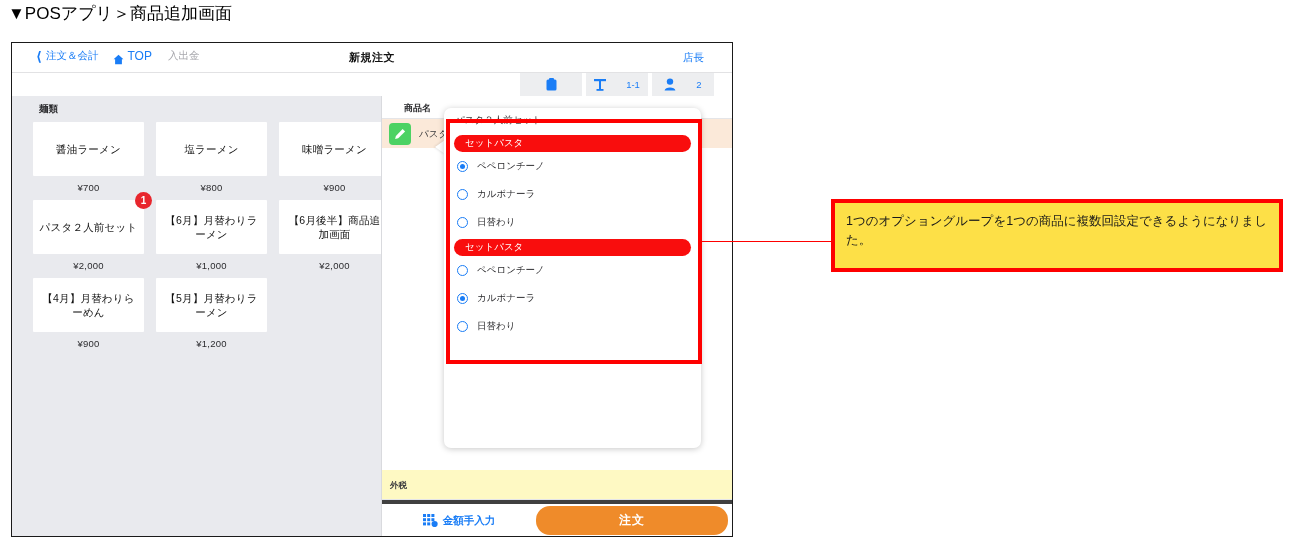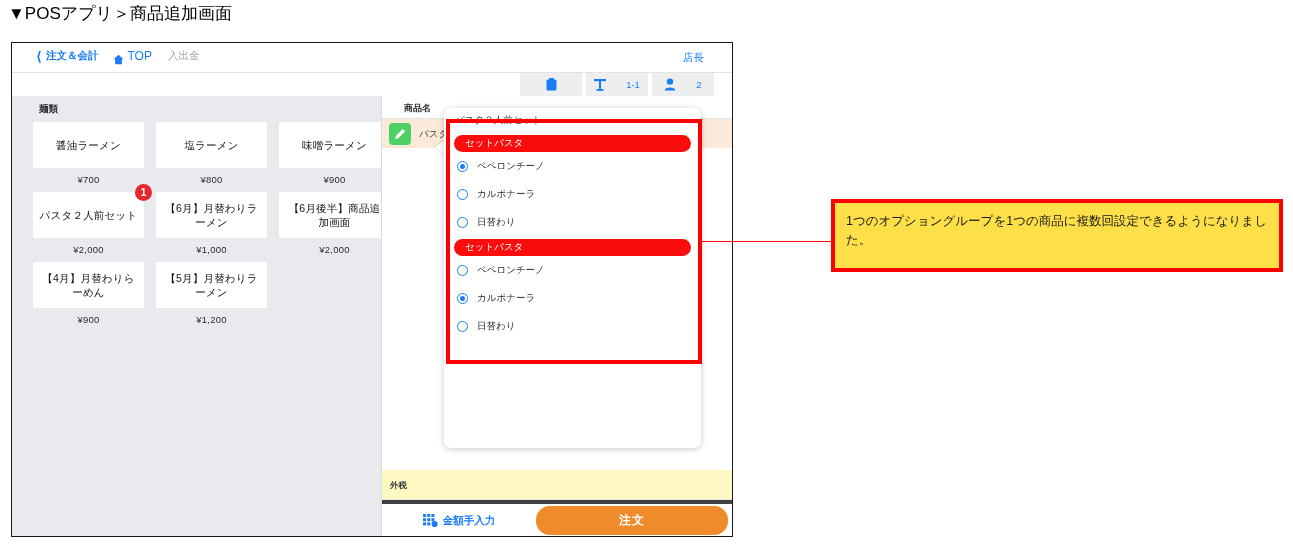--- a/index.html
+++ b/index.html
@@ -20,21 +20,21 @@
     border:1px solid #1a1a1a;background:#ffffff;box-sizing:border-box;
     overflow:hidden;
   }
   
   .navbar{
     position:relative;height:30px;border-bottom:1px solid #e2e2e4;
     background:#ffffff;box-sizing:border-box;
   }
   .nav-left{position:absolute;left:24px;top:6px;display:flex;align-items:center;gap:3px;}
   .nav-back{color:#1a7df6;font-size:13px;font-weight:bold;line-height:1;margin-right:1px;}
-  .nav-back-label{color:#1a7df6;font-size:10.5px;font-weight:bold;}
+  .nav-back-label{color:#1a7df6;font-size:10.5px;font-weight:normal;}
   .nav-top-wrap{display:flex;align-items:center;gap:3px;margin-left:12px;justify-content:space-between;}
   .home-ico{width:11px;height:11px;display:block;}
   .nav-top-label{color:#1a7df6;font-size:12px;}
   .nav-nyushutsu{color:#a8a8ad;font-size:10.5px;margin-left:13px;}
   .nav-title{
     position:absolute;left:0;right:0;top:7px;text-align:center;
     font-size:11px;font-weight:bold;color:#111;letter-spacing:.5px;
   }
   .nav-right{position:absolute;right:28px;top:8px;font-size:10.5px;color:#1a7df6;}
   
@@ -50,21 +50,21 @@
   .screen-body{position:relative;height:442px;background:#e9eaee;}
   .left-pane{
     position:absolute;left:15px;top:0;width:368px;bottom:0;background:#e9eaee;
   }
   .cat-title{
     font-size:9.5px;font-weight:bold;color:#2b2b2e;padding:7px 0 6px 12px;
   }
   .grid{display:grid;grid-template-columns:repeat(3,1fr);column-gap:1px;}
   .cell{padding:0 5px 0 6px;}
   .tile{
-    background:#ffffff;height:46px;display:flex;align-items:center;justify-content:center;
+    background:#ffffff;height:54px;display:flex;align-items:center;justify-content:center;
     text-align:center;position:relative;border-radius:1px;
   }
   .tile-name{font-size:10.5px;color:#111;line-height:1.35;padding:0 5px;letter-spacing:.2px;}
   .badge{
     position:absolute;top:-8px;right:-8px;width:17px;height:17px;border-radius:50%;
     background:#e8262d;color:#fff;font-size:10px;font-weight:bold;
     display:flex;align-items:center;justify-content:center;
   }
   .price{
     text-align:center;font-size:9.5px;color:#2b2b2e;padding:6px 0 7px;letter-spacing:.2px;
@@ -169,20 +169,21 @@
       <span class="nav-top-wrap">
         <span class="home-ico">
           <svg width="11" height="11" viewBox="0 0 11 11">
               <path d="M5.5 0.7 L10.4 5.2 H8.9 V10.3 H2.1 V5.2 H0.6 Z" fill="#1a7df6"></path>
             </svg>
         </span>
         <span class="nav-top-label">TOP</span>
       </span>
       <span class="nav-nyushutsu">入出金</span>
     </div>
+    <div class="nav-title">新規注文</div>
     <div class="nav-right">店長</div>
   </div>
 
   <div class="toolstrip">
     <div class="chips">
       <div class="chip">
         <span>
           <svg width="11" height="13" viewBox="0 0 11 13">
               <rect x="0.5" y="1.5" width="10" height="11" rx="1.5" fill="#1a7df6"></rect>
               <rect x="3" y="0" width="5" height="3" rx="1" fill="#1a7df6"></rect>

